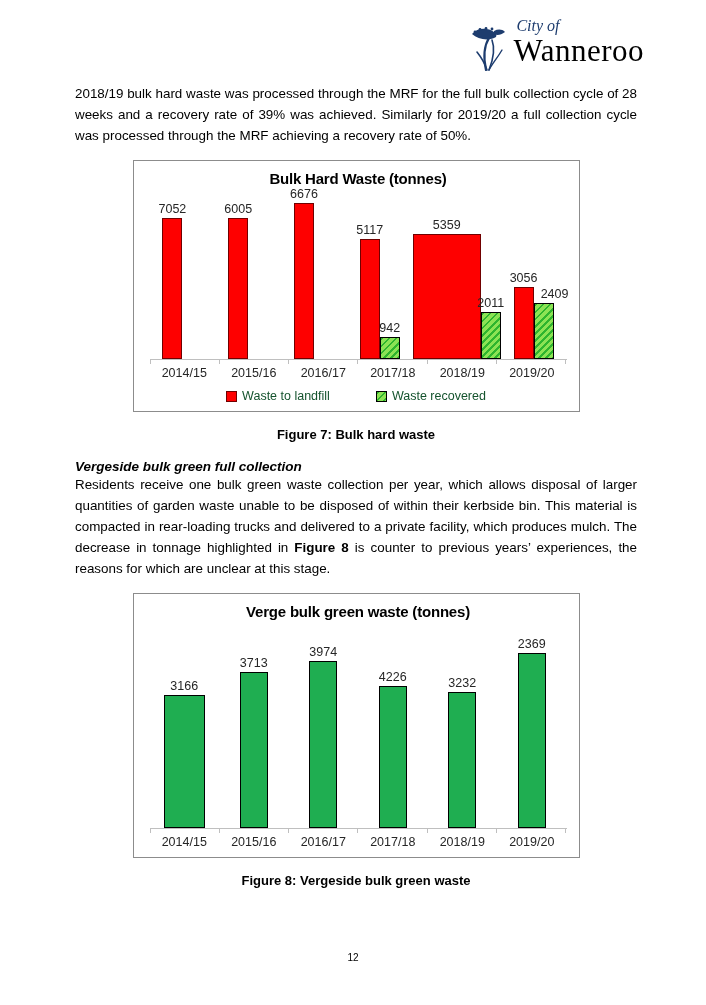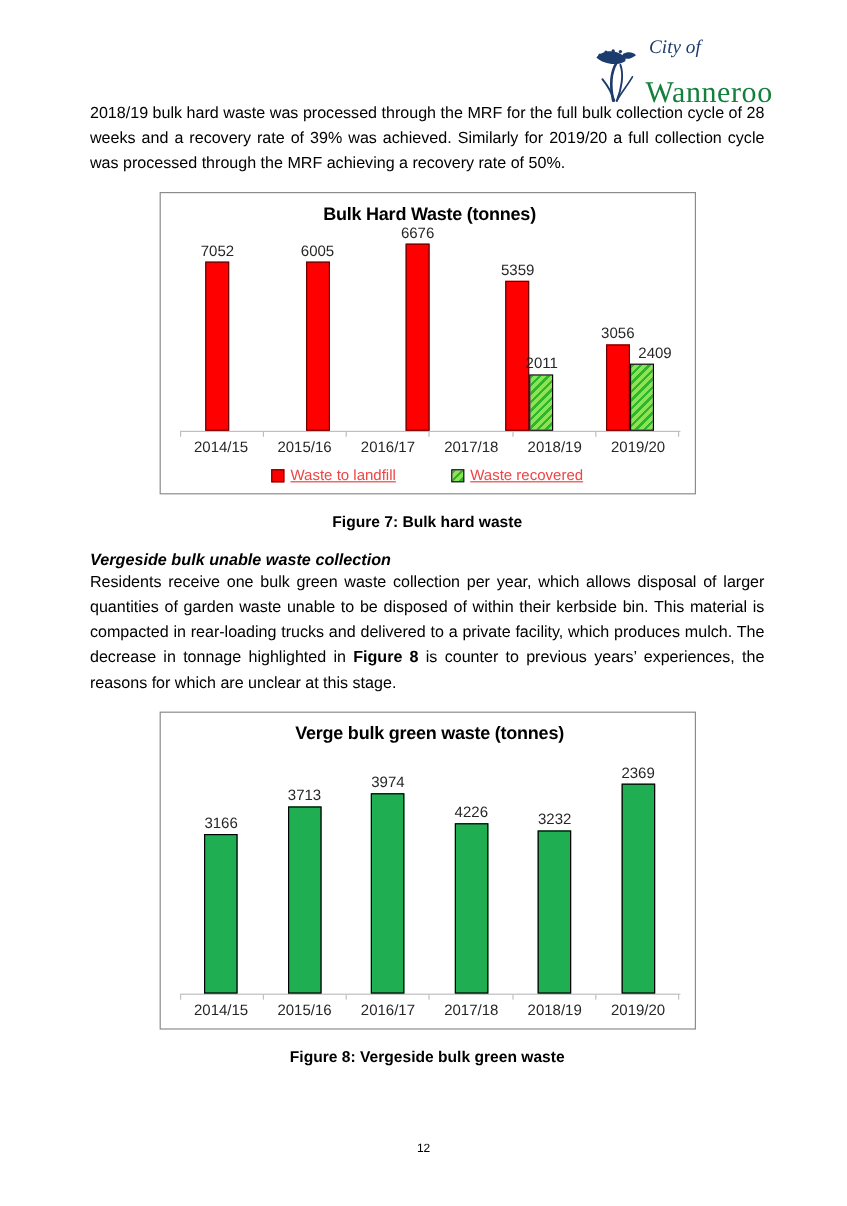--- a/index.html
+++ b/index.html
@@ -1,24 +1,24 @@
 <!DOCTYPE html>
 <html><head>
 <meta charset="utf-8">
 <style>
   html,body{margin:0;padding:0;background:#ffffff;}
   body{width:706px;height:1005px;position:relative;font-family:"Liberation Sans",sans-serif;color:#000;overflow:hidden;}
   .page{position:relative;width:706px;height:1005px;box-sizing:border-box;padding:84px 69px 0 75px;}
 
   
-  .logo{position:absolute;top:32px;right:62px;display:flex;align-items:flex-start;gap:3px;}
+  .logo{position:absolute;top:18px;right:62px;display:flex;align-items:flex-start;gap:3px;}
   .logo-icon{margin-top:6px;}
   .logo-text{line-height:1;}
   .logo-l1{font-family:"Liberation Serif",serif;font-style:italic;font-size:16px;color:#1d3c6e;margin-left:3px;}
-  .logo-l2{font-family:"Liberation Serif",serif;font-size:25px;color:#15803d;margin-top:17px;letter-spacing:.5px;}
+  .logo-l2{font-family:"Liberation Serif",serif;font-size:31px;color:#000000;margin-top:1px;letter-spacing:.5px;}
 
   
   .body-text{width:562px;font-size:13.4px;line-height:20.8px;text-align:justify;margin:0;}
   .section-heading{font-size:13.5px;font-weight:bold;font-style:italic;margin:17px 0 1px 0;}
   .caption{text-align:center;font-weight:bold;font-size:13px;margin:15px 0 0 0;}
   .page-number{position:absolute;bottom:42px;left:0;width:706px;text-align:center;font-size:10px;}
 
   
   .chart-wrap{width:447px;margin:14px auto 0 auto;}
   .chart-box{border:1px solid #8c8c8c;background:#fff;box-sizing:border-box;padding:6px 0 8px 0;}
@@ -29,21 +29,21 @@
   .bar-cell{position:relative;}
   .bar{position:absolute;left:0;right:0;top:0;bottom:0;border:1.5px solid #000;box-sizing:border-box;}
   .bar-label{position:absolute;bottom:calc(100% + 2px);left:50%;transform:translateX(-50%);font-size:12.5px;color:#262626;white-space:nowrap;}
   .group:last-child .series2 .bar-label{left:calc(50% + 11px);}
   .ticks{display:flex;margin:0 12px 0 16px;height:4px;}
   .tick-cell{flex:1;border-right:1px solid #bfbfbf;}
   .tick-cell:first-child{border-left:1px solid #bfbfbf;}
   .xlabels{display:flex;margin:2px 12px 0 16px;}
   .xlabel{flex:1;text-align:center;font-size:12.5px;color:#262626;}
   .legend{display:flex;justify-content:center;gap:46px;margin-top:9px;}
-  .legend-item{display:flex;align-items:center;gap:5px;font-size:12.5px;color:#ef4444;text-decoration:underline;}
+  .legend-item{display:flex;align-items:center;gap:5px;font-size:12.5px;color:#14532d;}
   .swatch{width:11px;height:11px;border:1px solid #000;box-sizing:border-box;}
 </style>
 </head>
 <body>
 
 <div class="page">
 
   <div class="logo">
     <svg class="logo-icon" width="42" height="48" viewBox="0 0 42 48">
       <g fill="none" stroke="#1d3c6e" stroke-linecap="round">
@@ -89,21 +89,31 @@
               <div class="bar-cell series2" style="width: 20px;"></div>
             </div>
             <div class="group">
               <div class="bar-cell series1" style="width: 20px; height: 156px;">
                 <div class="bar" style="background: rgb(254, 0, 0); border-color: rgb(112, 0, 0);"></div>
                 <div class="bar-label">6676</div>
               </div>
               <div class="bar-cell series2" style="width: 20px;"></div>
             </div>
             <div class="group">
-              <div class="bar-cell series1" style="width: 20px; height: 125px;">
+              <div class="bar-cell series1" style="width: 20px; height: 120px;">
+                <div class="bar" style="background: rgb(254, 0, 0); border-color: rgb(112, 0, 0);"></div>
+                <div class="bar-label">5117</div>
+              </div>
+              <div class="bar-cell series2" style="width: 20px; height: 22px;">
+                <div class="bar" style="background: repeating-linear-gradient(135deg, rgb(46, 181, 46) 0px, rgb(46, 181, 46) 2px, rgb(140, 227, 84) 2px, rgb(140, 227, 84) 5px); border-color: rgb(0, 0, 0);"></div>
+                <div class="bar-label">942</div>
+              </div>
+            </div>
+            <div class="group">
+              <div class="bar-cell series1" style="width: 20px; height: 125px; padding-left: 48px;">
                 <div class="bar" style="background: rgb(254, 0, 0); border-color: rgb(112, 0, 0);"></div>
                 <div class="bar-label">5359</div>
               </div>
               <div class="bar-cell series2" style="width: 20px; height: 47px;">
                 <div class="bar" style="background: repeating-linear-gradient(135deg, rgb(46, 181, 46) 0px, rgb(46, 181, 46) 2px, rgb(140, 227, 84) 2px, rgb(140, 227, 84) 5px); border-color: rgb(0, 0, 0);"></div>
                 <div class="bar-label">2011</div>
               </div>
             </div>
             <div class="group">
               <div class="bar-cell series1" style="width: 20px; height: 72px;">
@@ -141,31 +151,31 @@
           <div class="legend-item">
             <div class="swatch" style="background: repeating-linear-gradient(135deg, rgb(46, 181, 46) 0px, rgb(46, 181, 46) 2px, rgb(140, 227, 84) 2px, rgb(140, 227, 84) 5px); border-color: rgb(0, 0, 0);"></div>
             <span>Waste recovered</span>
           </div>
         </div>
       </div>
   </div>
 
   <p class="caption">Figure 7: Bulk hard waste</p>
 
-  <h3 class="section-heading">Vergeside bulk unable waste collection</h3>
+  <h3 class="section-heading">Vergeside bulk green full collection</h3>
 
   <p class="body-text"><span>Residents receive one bulk green waste collection per year, which allows disposal of larger quantities of garden waste unable to be disposed of within their kerbside bin. This material is compacted in rear-loading trucks and delivered to a private facility, which produces mulch. The decrease in tonnage highlighted in </span><strong>Figure 8</strong><span> is counter to previous years’ experiences, the reasons for which are unclear at this stage.</span></p>
 
   <div class="chart-wrap">
     <div class="chart-box" id="chart1">
         <div class="plot" style="height: 228px;">
           <div class="chart-title">Verge bulk green waste (tonnes)</div>
           <div class="groups-row">
             <div class="group">
-              <div class="bar-cell series1" style="width: 28px; height: 133px;">
+              <div class="bar-cell series1" style="width: 28px; height: 133px; padding-left: 13px;">
                 <div class="bar" style="background: rgb(31, 174, 81); border-color: rgb(0, 0, 0);"></div>
                 <div class="bar-label">3166</div>
               </div>
             </div>
             <div class="group">
               <div class="bar-cell series1" style="width: 28px; height: 156px;">
                 <div class="bar" style="background: rgb(31, 174, 81); border-color: rgb(0, 0, 0);"></div>
                 <div class="bar-label">3713</div>
               </div>
             </div>

